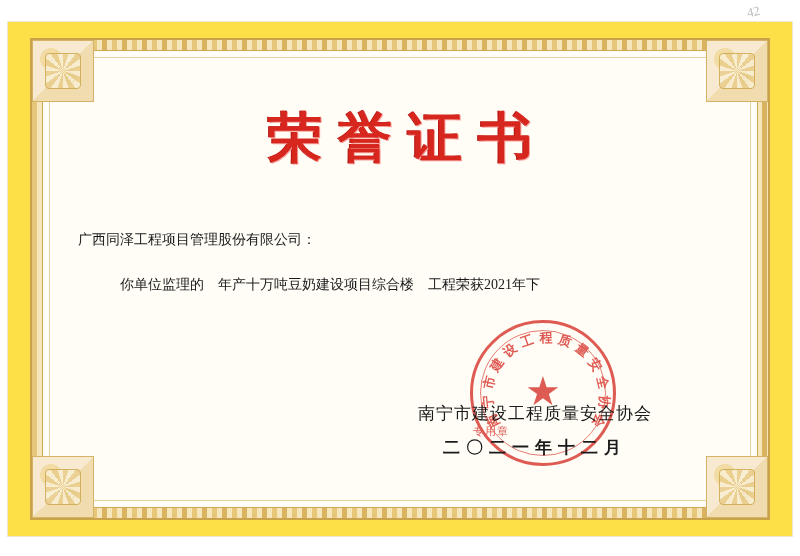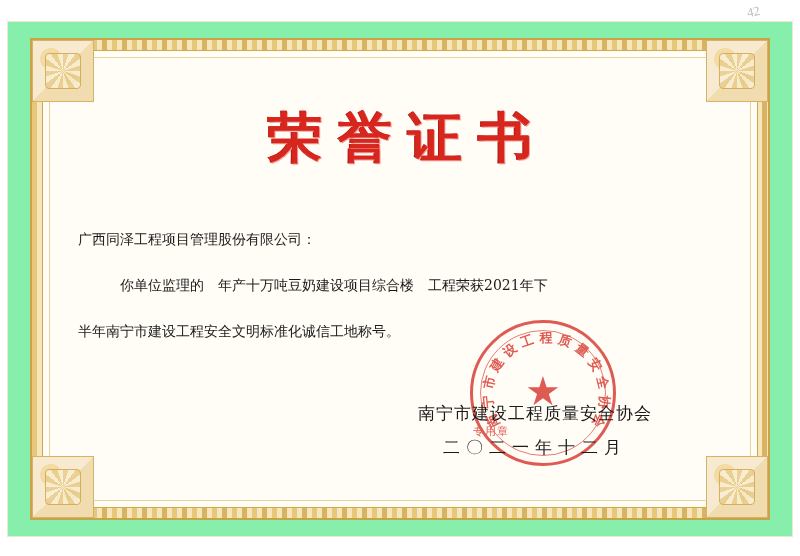--- a/index.html
+++ b/index.html
@@ -34,21 +34,21 @@
     opacity: .65;
   }
 
   
   #certificate {
     position: absolute;
     left: 8px;
     top: 22px;
     width: 784px;
     height: 514px;
-    background: #86efac;
+    background: #fde047;
     box-shadow: 0 0 0 1px #efe7d2;
   }
 
   
   #border-outer {
     position: absolute;
     left: 22px;
     top: 16px;
     right: 22px;
     bottom: 16px;
@@ -137,36 +137,36 @@
     font-family: "DejaVu Serif", "Liberation Serif", serif;
     font-size: 14px;
     line-height: 40px;
     padding-left: 12px;
     padding-right: 8px;
   }
   .para {
     margin: 0 0 6px 0;
     white-space: pre-wrap;
   }
-  .indent { text-indent: 42px; }
+  .indent { text-indent: 42px; font-family: Liberation Serif, serif; }
 
   
   #sign-block {
     position: absolute;
     right: 34px;
     bottom: 22px;
     width: 330px;
     text-align: center;
     color: #1a1a1a;
     font-family: "DejaVu Serif", "Liberation Serif", serif;
     font-size: 17px;
     line-height: 34px;
   }
   #issuer { letter-spacing: 1px; }
-  #issue-date { letter-spacing: 6px; }
+  #issue-date { letter-spacing: 6px; font-weight: bold; }
 
   
   #seal {
     position: absolute;
     right: 118px;
     bottom: 20px;
     width: 146px;
     height: 146px;
     border-radius: 50%;
     border: 3px solid #d7332b;
@@ -238,21 +238,20 @@
     <div class="corner-orn" id="orn-bl"></div>
     <div class="corner-orn" id="orn-br"></div>
 
     <div id="content">
 
       <div id="title">荣誉证书</div>
 
       <div id="body-text">
         <p class="para">广西同泽工程项目管理股份有限公司：</p>
         <p class="para indent">你单位监理的　年产十万吨豆奶建设项目综合楼　工程荣获2021年下</p>
-        <p class="para">半年南宁市建设工程安全文明标准化诚信工地称号。</p>
       </div>
 
       <div id="seal">
         <div id="seal-text">
             <span style="transform: rotate(-205deg) translate(58px) rotate(90deg) translate(-50%, -50%);">南</span>
             <span style="transform: rotate(-185.833deg) translate(58px) rotate(90deg) translate(-50%, -50%);">宁</span>
             <span style="transform: rotate(-166.667deg) translate(58px) rotate(90deg) translate(-50%, -50%);">市</span>
             <span style="transform: rotate(-147.5deg) translate(58px) rotate(90deg) translate(-50%, -50%);">建</span>
             <span style="transform: rotate(-128.333deg) translate(58px) rotate(90deg) translate(-50%, -50%);">设</span>
             <span style="transform: rotate(-109.167deg) translate(58px) rotate(90deg) translate(-50%, -50%);">工</span>

